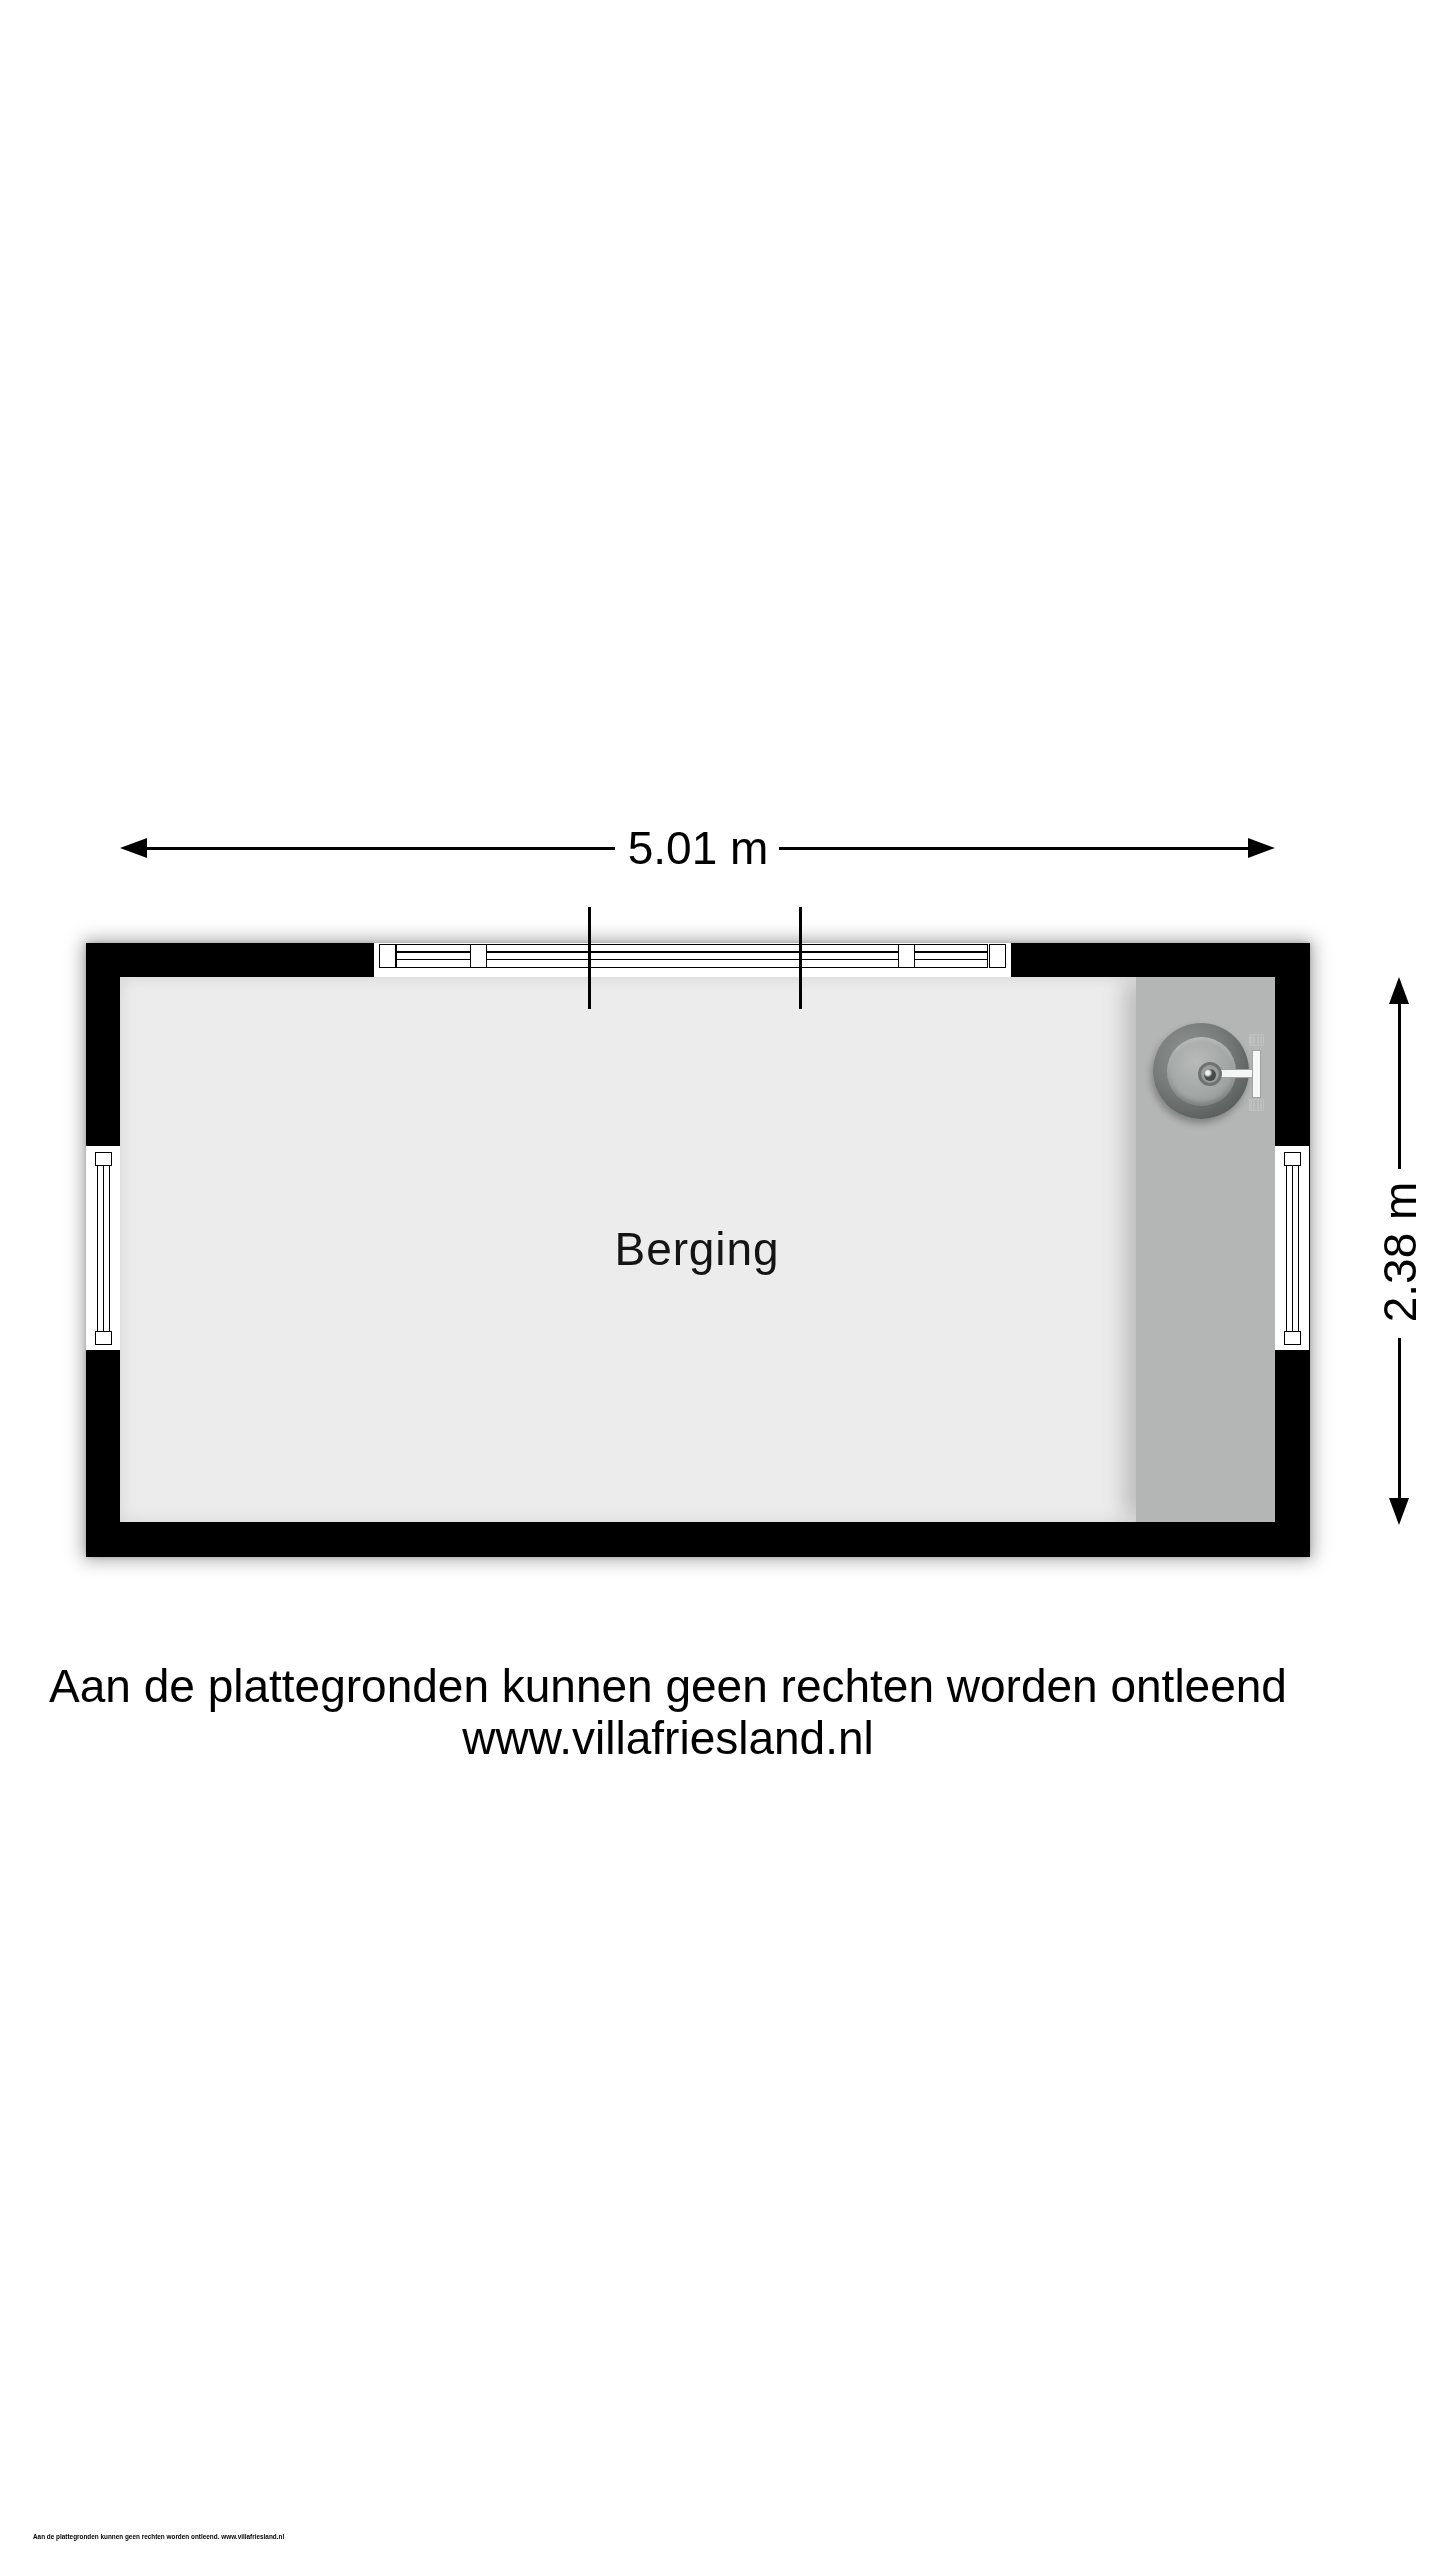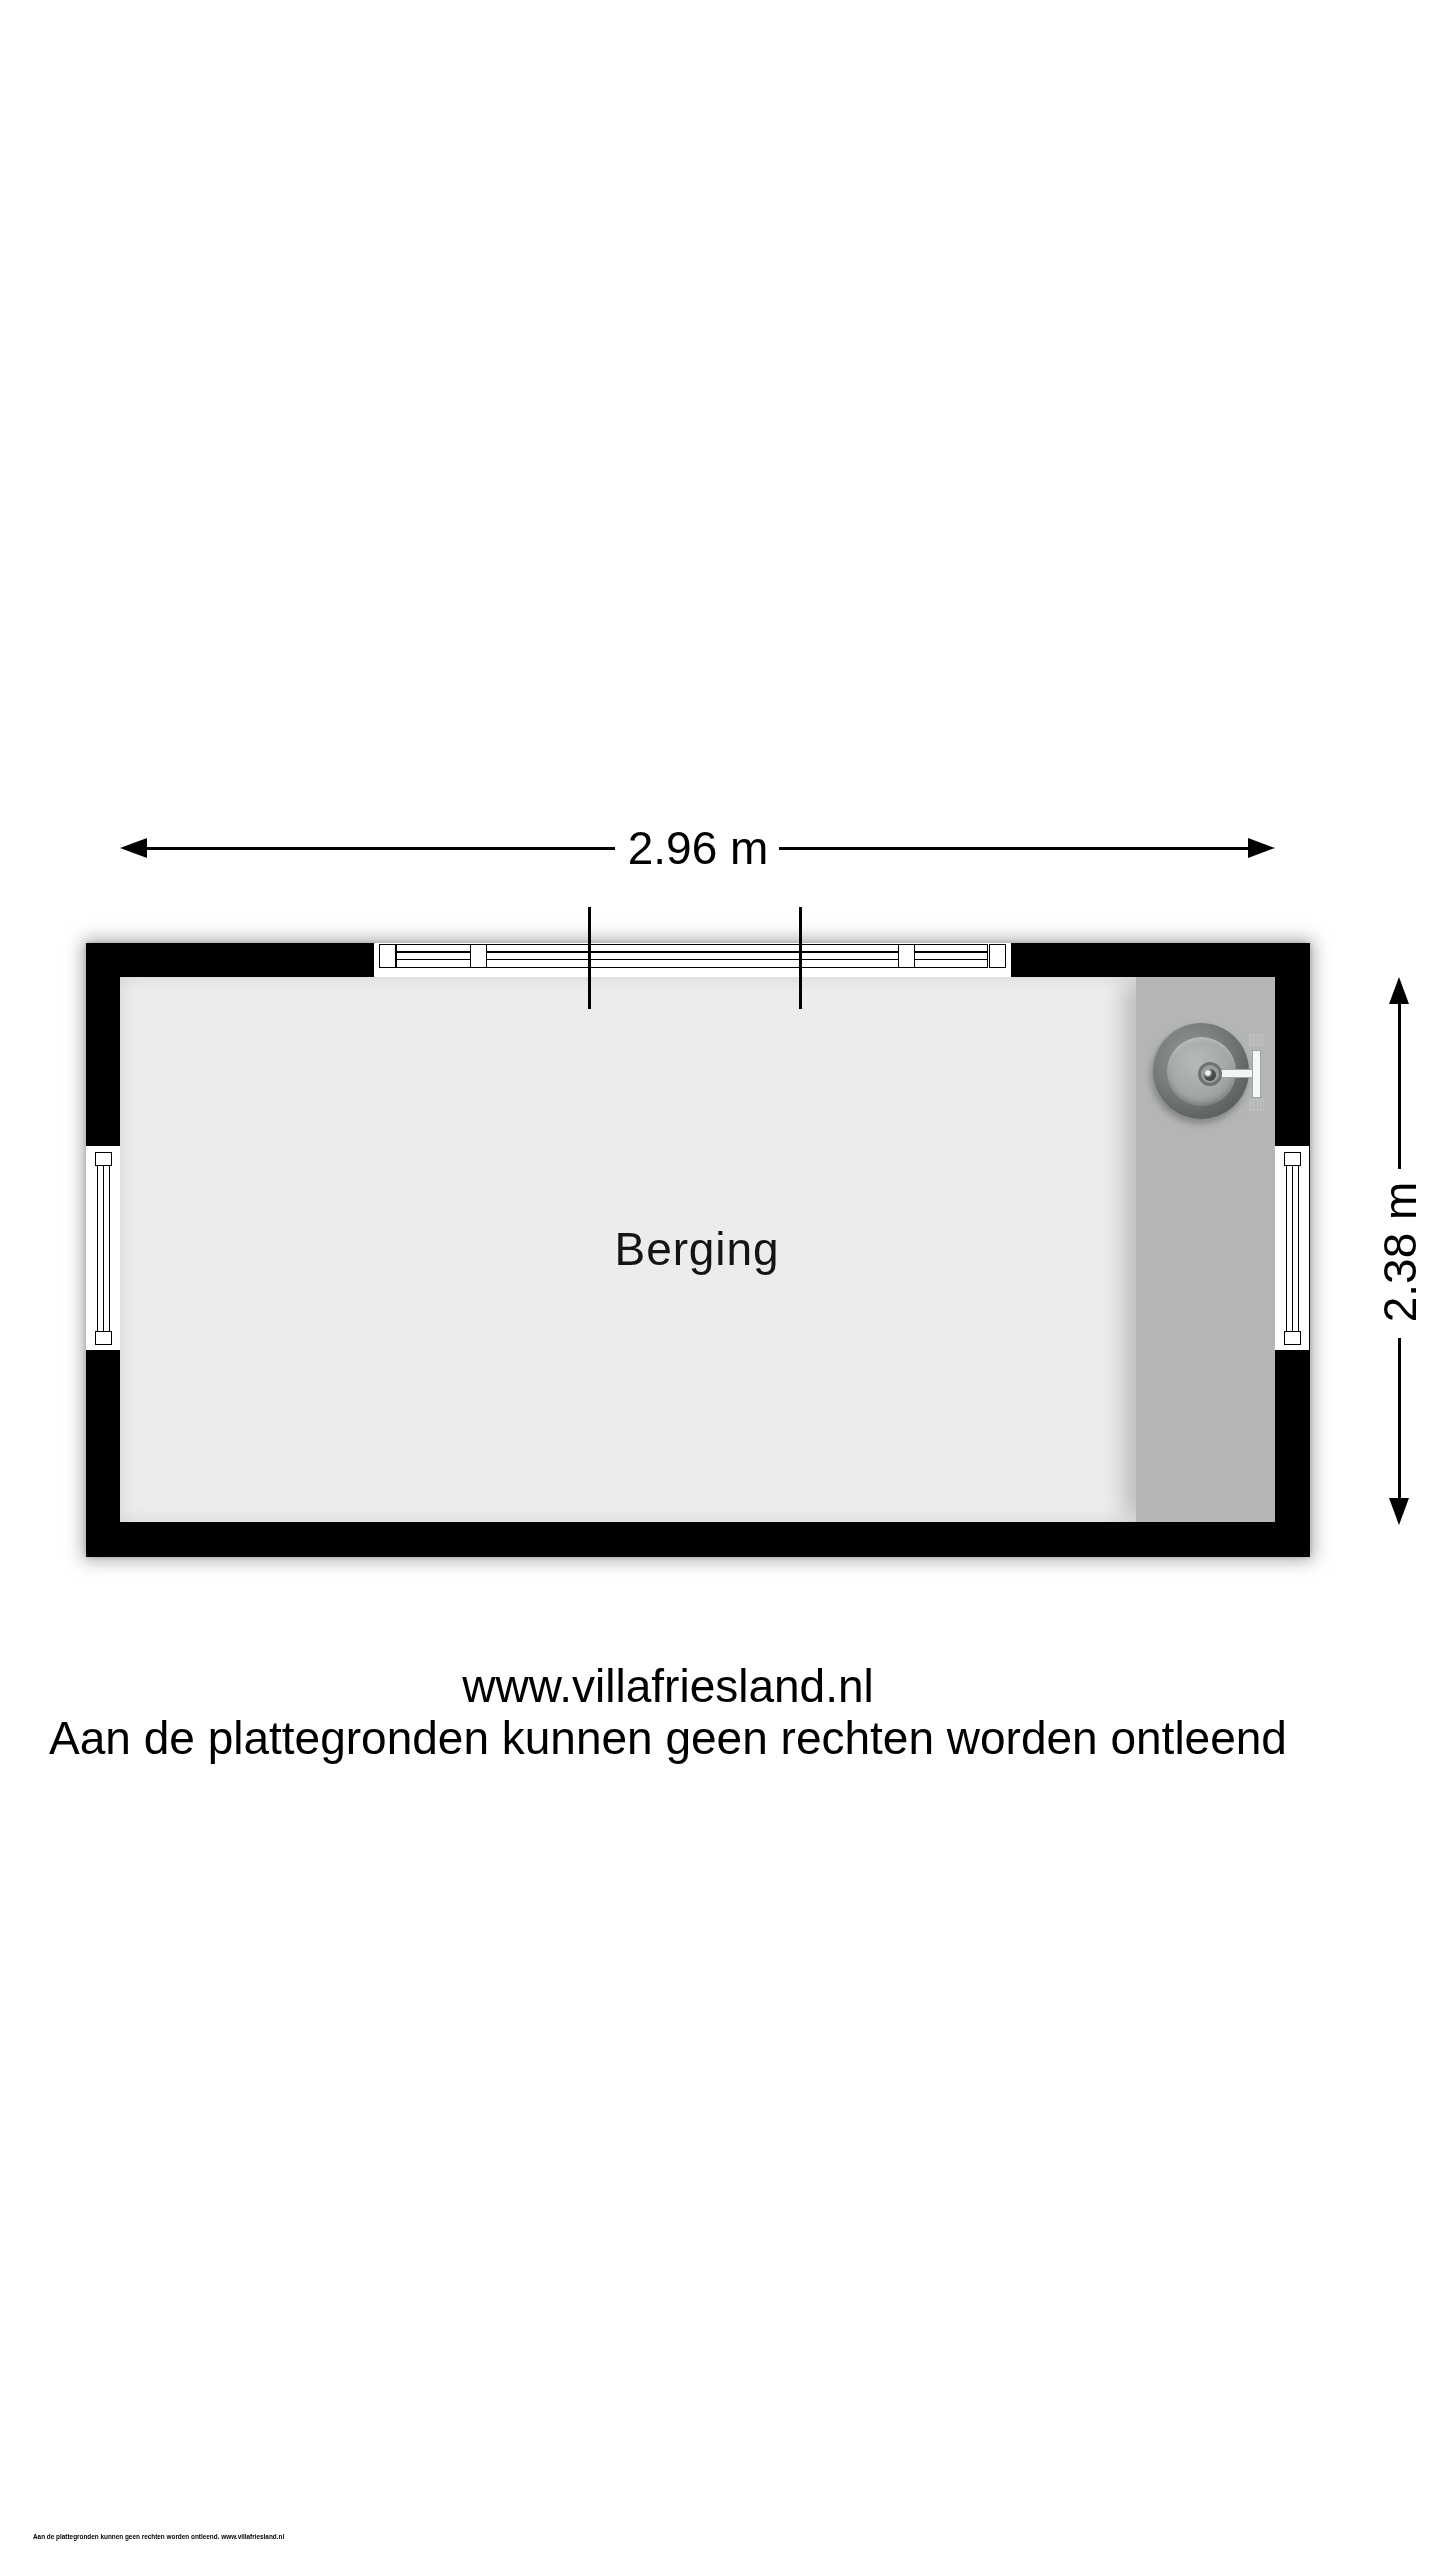--- a/index.html
+++ b/index.html
@@ -89,21 +89,21 @@
 </head>
 <body>
 
 <div id="canvas">
 
   <div>
     <div class="dimline" id="dim-h-seg1"></div>
     <div class="dimline" id="dim-h-seg2"></div>
     <div class="arrow arrow-left"></div>
     <div class="arrow arrow-right"></div>
-    <div class="dim-label" id="dim-h-label">2.96 m</div>
+    <div class="dim-label" id="dim-h-label">5.01 m</div>
   </div>
 
   <div id="plan"></div>
   <div id="floor"></div>
   <div id="counter"></div>
 
   <div class="window" id="window-top">
     <div class="wbox glaze">
       <div class="gline g1"></div>
       <div class="gline g2"></div>
@@ -148,20 +148,20 @@
 
   <div>
     <div class="dimline" id="dim-v-seg1"></div>
     <div class="dimline" id="dim-v-seg2"></div>
     <div class="arrow arrow-up"></div>
     <div class="arrow arrow-down"></div>
     <div class="dim-label" id="dim-v-label">2.38 m</div>
   </div>
 
   <div id="disclaimer">
+    <div>Aan de plattegronden kunnen geen rechten worden ontleend</div>
     <div>www.villafriesland.nl</div>
-    <div>Aan de plattegronden kunnen geen rechten worden ontleend</div>
   </div>
 
   <div id="footnote">Aan de plattegronden kunnen geen rechten worden ontleend. www.villafriesland.nl</div>
 
 </div>
 
 
 </body></html>

